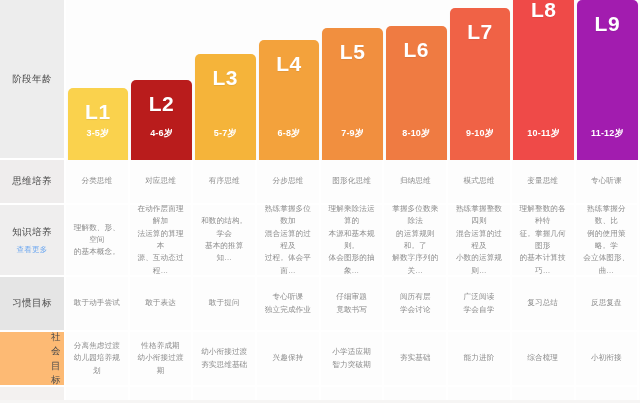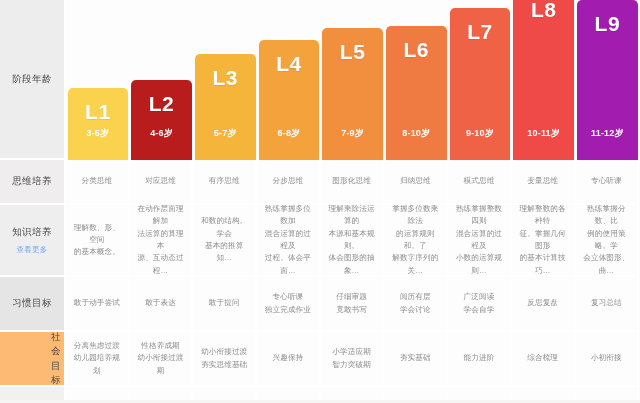--- a/index.html
+++ b/index.html
@@ -267,24 +267,24 @@
       </div>
     <div class="cell datacell row-habit">
         <span>阅历有层</span>
         <span>学会讨论</span>
       </div>
     <div class="cell datacell row-habit">
         <span>广泛阅读</span>
         <span>学会自学</span>
       </div>
     <div class="cell datacell row-habit">
+        <span>复习总结</span>
+      </div>
+    <div class="cell datacell row-habit">
         <span>反思复盘</span>
-      </div>
-    <div class="cell datacell row-habit">
-        <span>复习总结</span>
       </div>
 
     <div class="cell rowlabel lbl-social">
       <span>社会目标</span>
     </div>
     <div class="cell datacell row-social">
         <span>分离焦虑过渡</span>
         <span>幼儿园培养规划</span>
       </div>
     <div class="cell datacell row-social">

